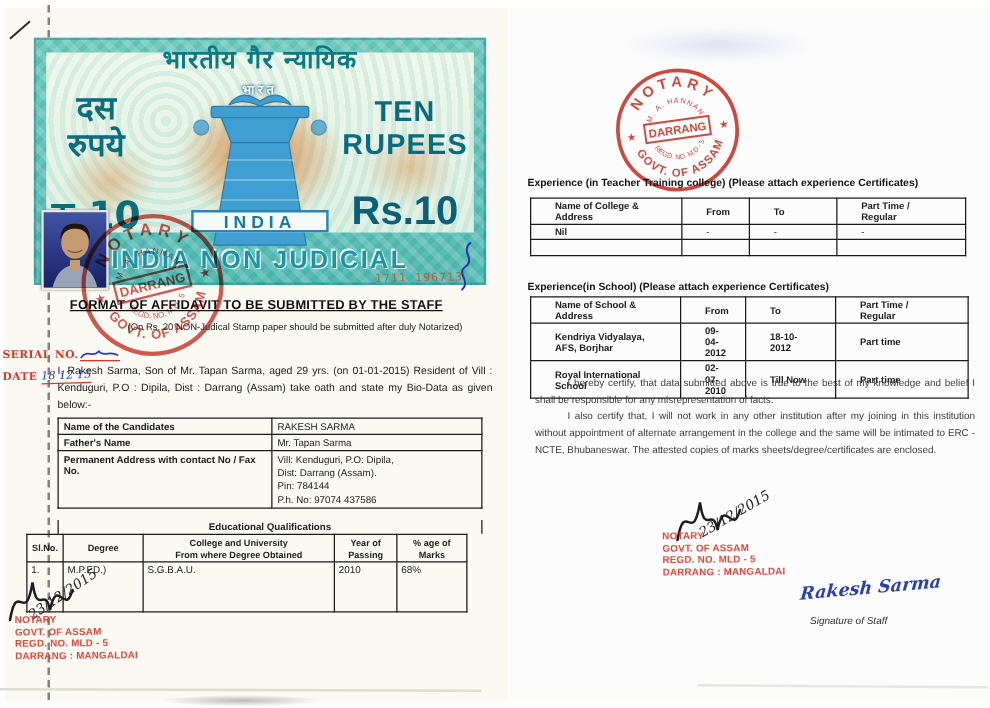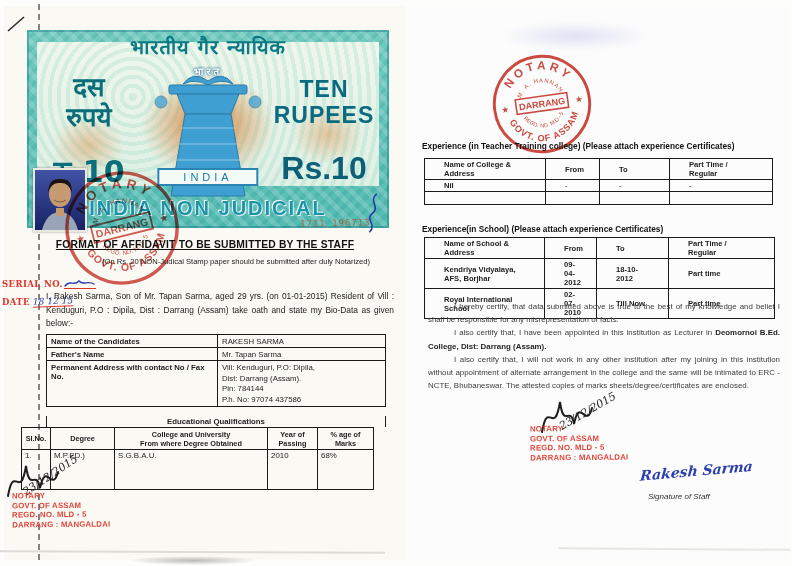--- a/index.html
+++ b/index.html
@@ -26,33 +26,33 @@
       radial-gradient(ellipse 95px 75px at 50% 58%,rgba(212,126,50,.95),rgba(212,126,50,0) 70%),
       radial-gradient(ellipse 50px 42px at 15% 72%,rgba(219,150,82,.5),transparent 72%),
       radial-gradient(ellipse 50px 42px at 85% 64%,rgba(219,150,82,.5),transparent 72%),
       repeating-radial-gradient(circle at 28% 38%,rgba(130,205,185,.22) 0 4px,transparent 4px 9px),
       linear-gradient(#eff7ec,#dff0e4);}
   .sp-title{position:absolute;left:0;right:0;top:3px;text-align:center;font-weight:bold;
     font-size:20px;color:#0b7a85;font-family:"DejaVu Sans",sans-serif;letter-spacing:1px}
   .sp-bharat{position:absolute;left:0;right:0;top:34px;text-align:center;font-weight:bold;
     font-size:10px;color:#fff;letter-spacing:3px;font-family:"DejaVu Sans",sans-serif;
     text-shadow:0 0 3px #17628d,0 0 2px #17628d}
-  .sp-col-left{position:absolute;left:12px;top:42px;width:100px;text-align:center;color:#0b6e7a;
+  .sp-col-left{position:absolute;left:0;top:42px;width:100px;text-align:center;color:#0b6e7a;
     font-family:"DejaVu Sans",sans-serif;font-weight:bold}
   .sp-col-left .w1{font-size:26px;line-height:30px}
   .sp-col-left .w2{font-size:26px;line-height:30px}
   .sp-col-left .amt{font-size:30px;margin-top:18px}
   .sp-col-right{position:absolute;right:10px;top:46px;width:110px;text-align:center;color:#0a6a80;font-weight:bold}
   .sp-col-right .w1{font-size:23px;line-height:26px;letter-spacing:1px}
   .sp-col-right .w2{font-size:23px;line-height:26px;letter-spacing:1px}
   .sp-col-right .amt{font-size:32px;margin-top:22px;color:#0b5f78}
   .sp-pillar{position:absolute;left:120px;top:38px}
   .sp-india-box{position:absolute;left:50%;transform:translateX(-50%);top:138px;
-    background:#f4fbf7;border:2px solid #2a84b4;color:#1878a8;font-weight:normal;
-    font-size:11px;letter-spacing:4px;padding:0 24px;line-height:14px}
+    background:#f4fbf7;border:2px solid #2a84b4;color:#1878a8;font-weight:bold;
+    font-size:14px;letter-spacing:4px;padding:0 24px;line-height:14px}
   .sp-nonjud{position:absolute;left:0;right:0;bottom:8px;text-align:center;font-weight:bold;
     font-size:20px;letter-spacing:2px;color:#1d93a8;
     text-shadow:-1px -1px 0 rgba(255,255,255,.9),1px 1px 0 rgba(255,255,255,.75),0 0 2px rgba(255,255,255,.6)}
   .sp-serial{left:300px;top:218px;color:#b85a30;font-family:"DejaVu Sans Mono",monospace;
     font-size:9px;letter-spacing:1px;transform:rotate(-1deg);opacity:.9}
   .blue-sig-vert{left:364px;top:192px;transform:rotate(10deg)}
 
   
   .photo{left:33px;top:168px;width:54px;height:64px;border:2px solid #e9e8df;background:#22307e;
     box-shadow:0 0 2px rgba(0,0,0,.4)}
@@ -377,21 +377,20 @@
       <td>Royal International School</td>
       <td>02-07-2010</td>
       <td>Till Now</td>
       <td>Part time</td>
     </tr>
   </tbody>
     </table>
 
   <div class="abs paras">
     <p>I hereby certify, that data submitted above is true to the best of my knowledge and belief I shall be responsible for any misrepresentation of facts.</p>
-    <p><span>I also certify that, I have been appointed in this institution as Lecturer in </span><b>Deomornoi B.Ed. College, Dist: Darrang (Assam).</b></p>
     <p>I also certify that, I will not work in any other institution after my joining in this institution without appointment of alternate arrangement in the college and the same will be intimated to ERC - NCTE, Bhubaneswar. The attested copies of marks sheets/degree/certificates are enclosed.</p>
   </div>
 
   <svg class="abs scrawl scrawl-right" width="120" height="58">
     <path d="M8,42 C14,8 20,48 26,12 C30,40 36,14 40,34 C46,6 52,40 58,18" stroke="#1d1d1d" stroke-width="2" fill="none" stroke-linecap="round"></path>
     <text x="28" y="40" transform="rotate(-30 28 40)" font-size="11" fill="#1d1d1d">23/12/2015</text>
   </svg>
   <div class="abs red-block red-block-right">
     <div>NOTARY</div>
     <div>GOVT. OF ASSAM</div>

